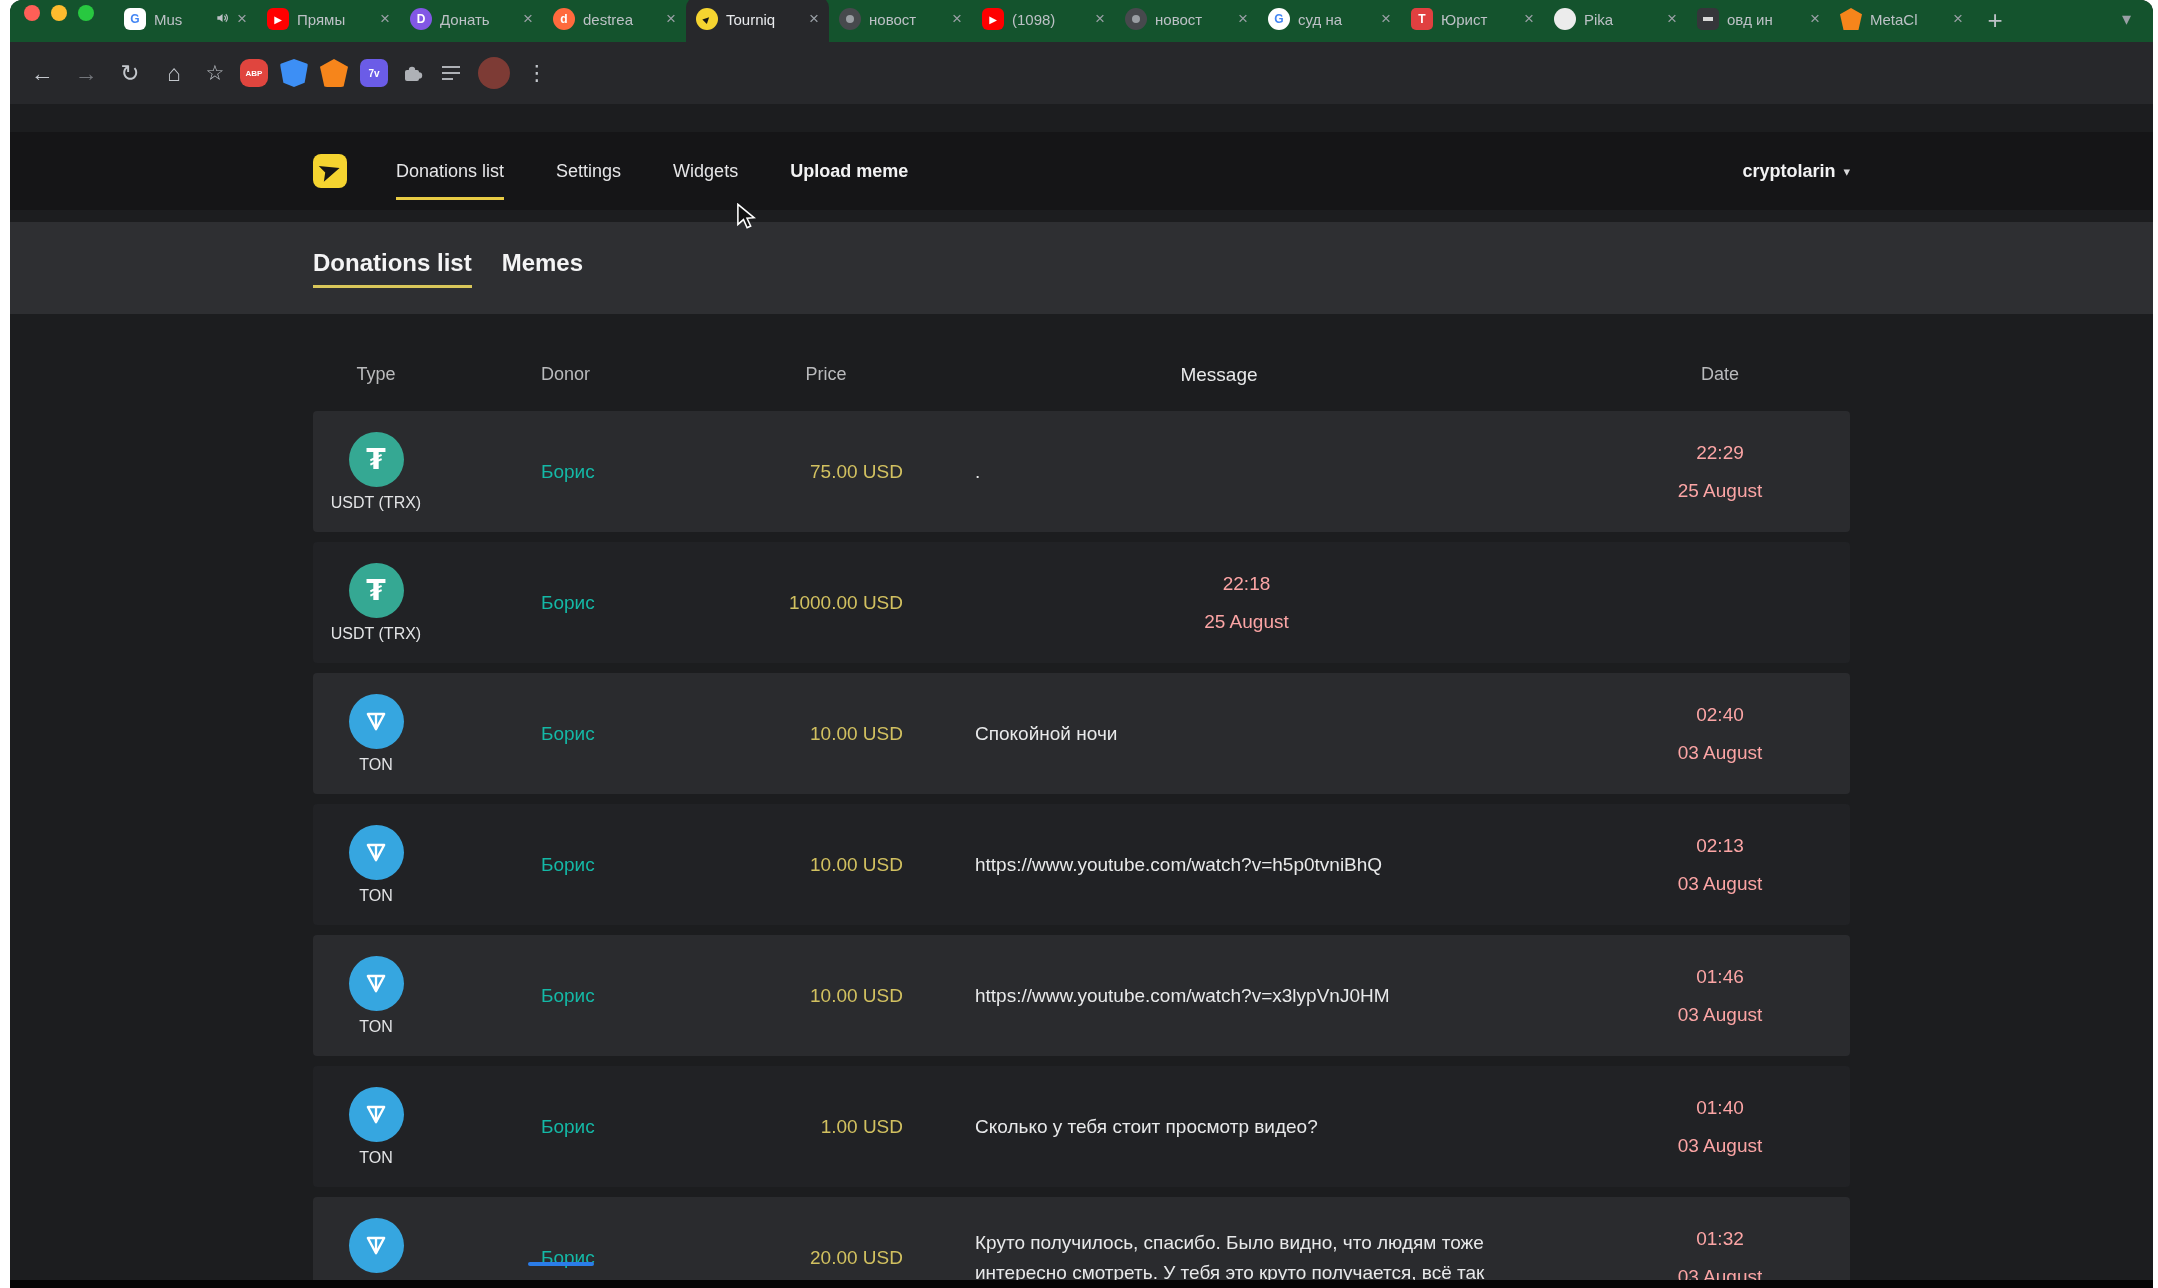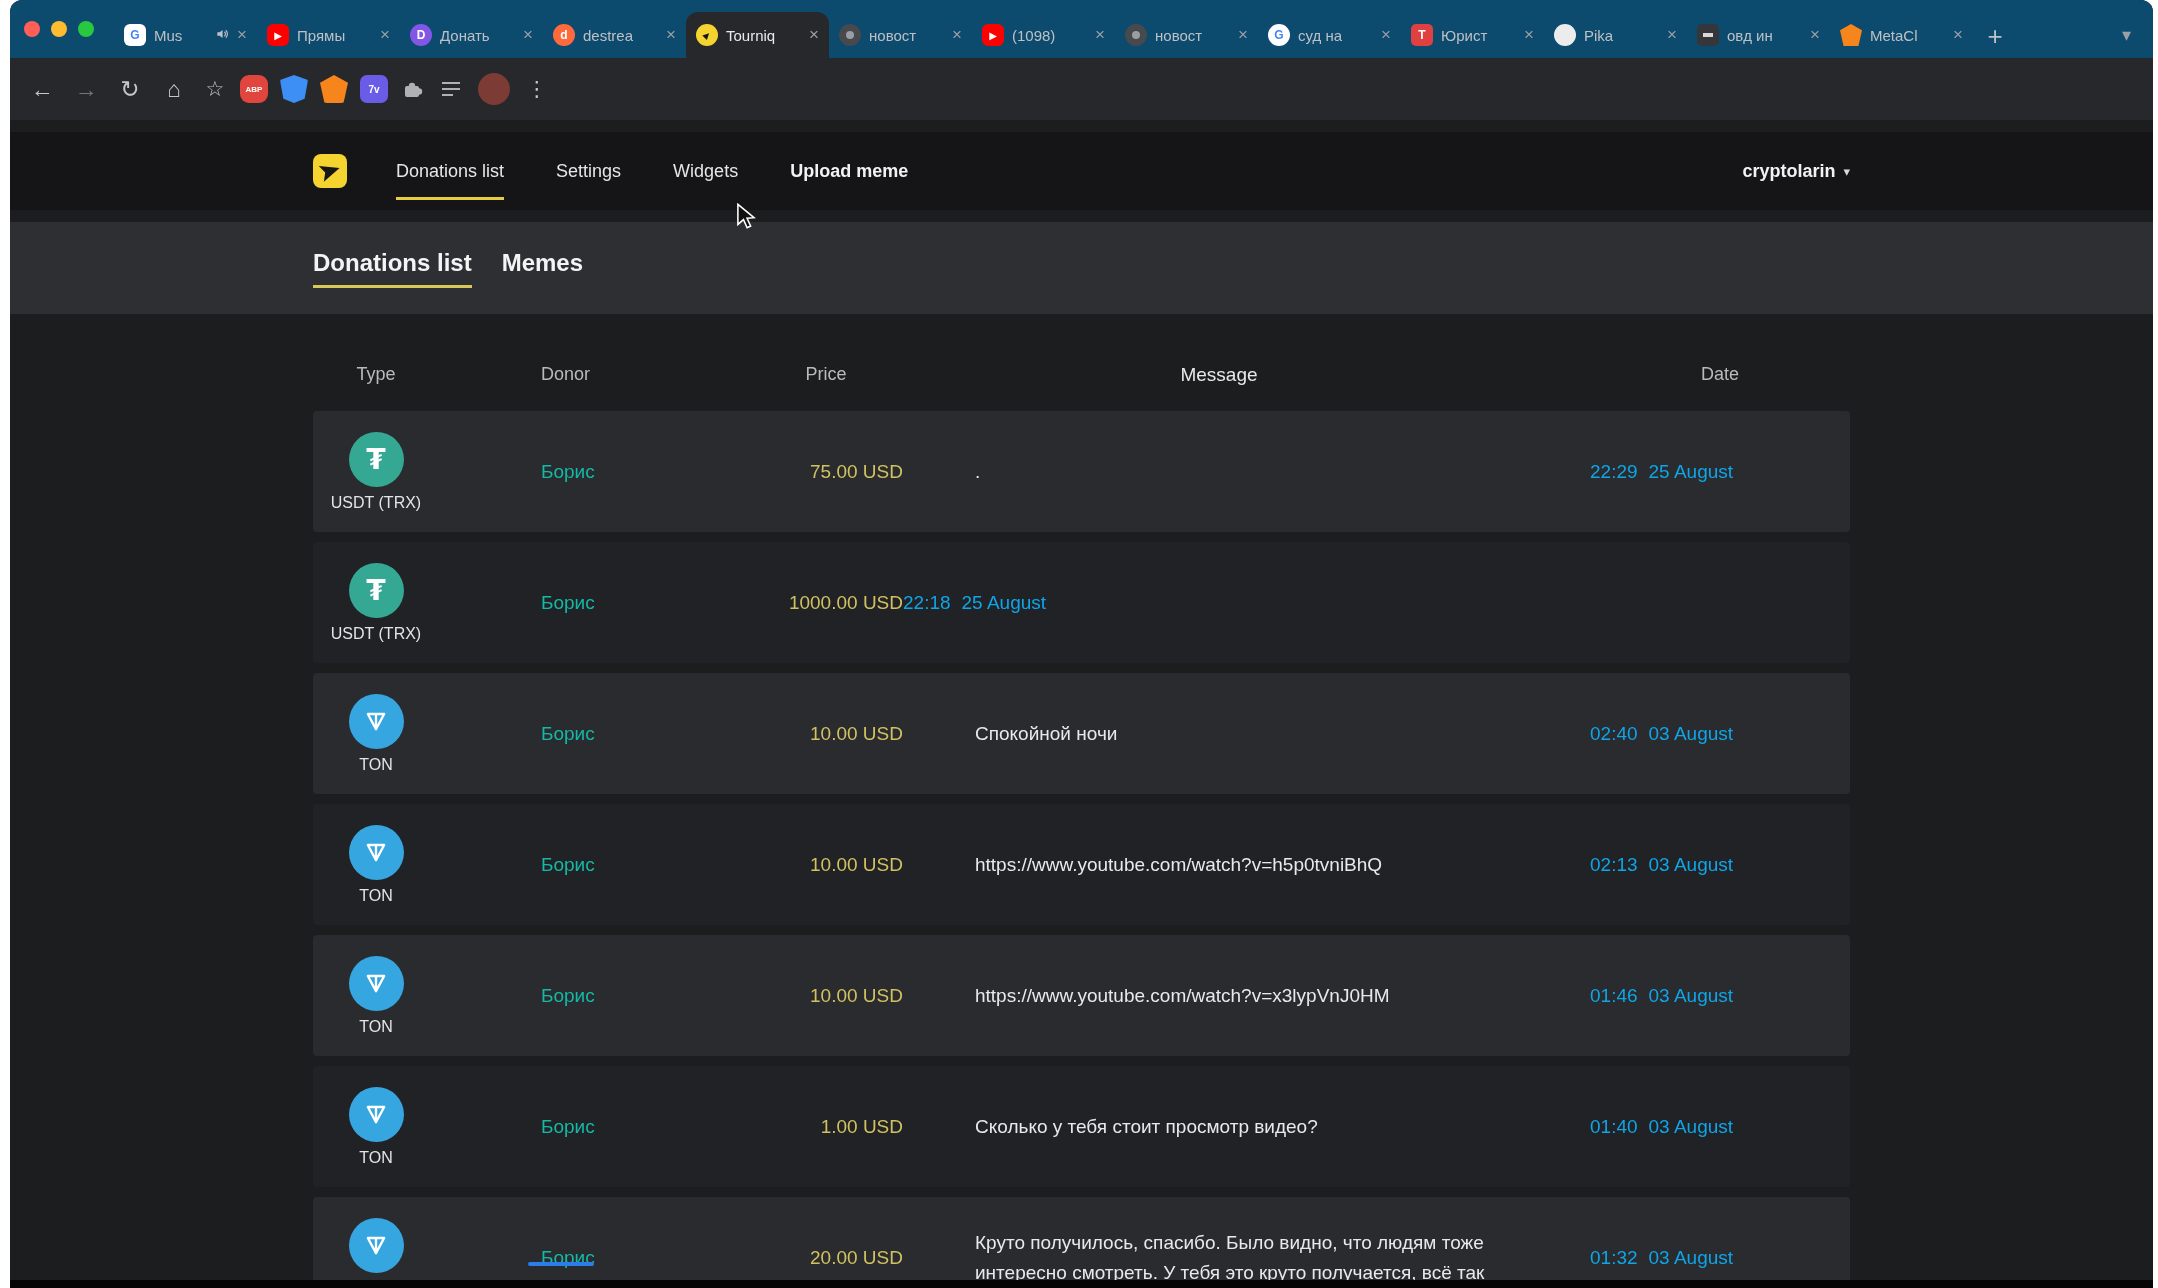--- a/index.html
+++ b/index.html
@@ -2,21 +2,21 @@
 <html><head>
 <meta charset="utf-8">
 <style>
   * { margin:0; padding:0; box-sizing:border-box; }
   html,body { width:2158px; height:1288px; background:#ffffff; overflow:hidden;
     font-family:"Liberation Sans","DejaVu Sans",sans-serif; }
   .window { position:absolute; left:10px; right:5px; top:0; bottom:0;
     background:#1c1d1f; border-radius:12px 12px 0 0; overflow:hidden; }
 
   
-  .tabstrip { height:58px; background:#0c4a6e; display:flex; align-items:flex-end; }
+  .tabstrip { height:42px; background:#14532d; display:flex; align-items:flex-end; }
   .traffic { display:flex; gap:11px; align-items:center; height:58px; padding:0 20px 0 14px; }
   .light { width:16px; height:16px; border-radius:50%; }
   .light.red{background:#ff5f57}.light.yellow{background:#febc2e}.light.green{background:#28c840}
   .tab { width:143px; height:46px; display:flex; align-items:center; gap:8px; padding:0 10px;
     color:#bdc1c6; font-size:15px; border-radius:12px 12px 0 0; flex:none; }
   .tab.active { background:#27282b; color:#e8eaed; }
   .tab-title { flex:1; white-space:nowrap; overflow:hidden; }
   .tab-close { font-size:17px; color:#9aa0a6; flex:none; }
   .audio-ind { display:none; flex:none; }
   .tab.audio .audio-ind { display:block; }
@@ -92,22 +92,22 @@
   .coin-badge { display:none; width:55px; height:55px; border-radius:50%;
     align-items:center; justify-content:center; color:#fff; }
   .row.usdt .usdt-badge { display:flex; background:#35a893;
     font-family:"DejaVu Sans",sans-serif; font-size:28px; font-weight:700; }
   .row.ton .ton-badge { display:flex; background:#36a6e0; }
   .type-label { color:#e3e4e6; font-size:16px; }
   .donor-cell { padding-left:102px; color:#14b8a6; font-size:19px; }
   .price-cell { text-align:right; color:#d2c160; font-size:19px; }
   .msg-cell { padding-left:72px; }
   .msg { display:inline-block; max-width:560px; color:#e8e9ea; font-size:19px; line-height:30px; }
-  .date-cell { display:flex; flex-direction:row; align-items:center; gap:11px;
-    color:#0ea5e9; font-size:19px; line-height:27px; }
+  .date-cell { display:flex; flex-direction:column; align-items:center; gap:11px;
+    color:#fca5a5; font-size:19px; line-height:27px; }
 
   .bottom-strip { position:absolute; left:0; right:0; bottom:0; height:8px; background:#060606; }
   .blue-line { position:absolute; left:528px; top:1262px; width:66px; height:4px;
     background:#2b7de9; border-radius:2px; }
   .cursor { position:absolute; left:735px; top:203px; z-index:50; }
 </style>
 </head>
 <body>
 
 <div class="window">

